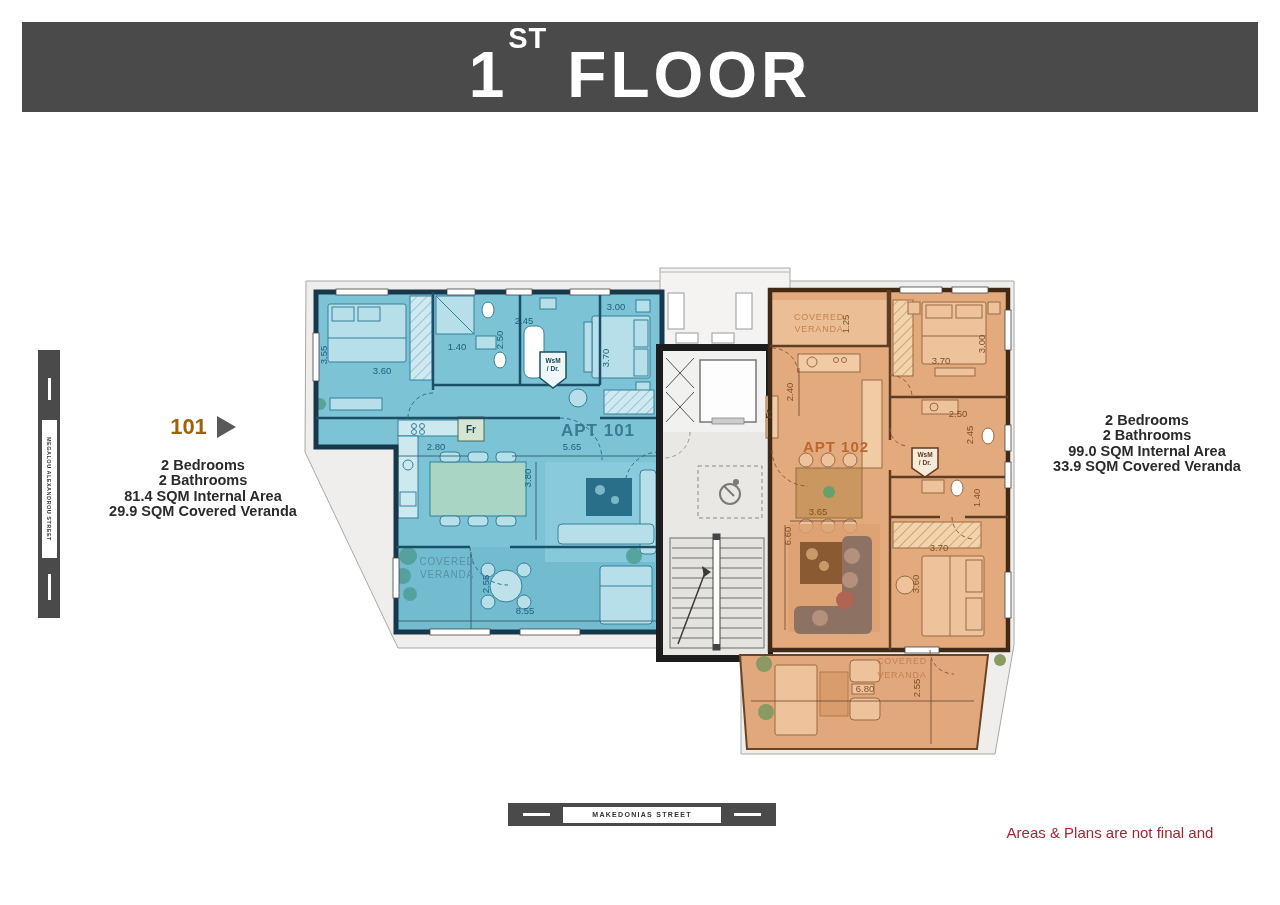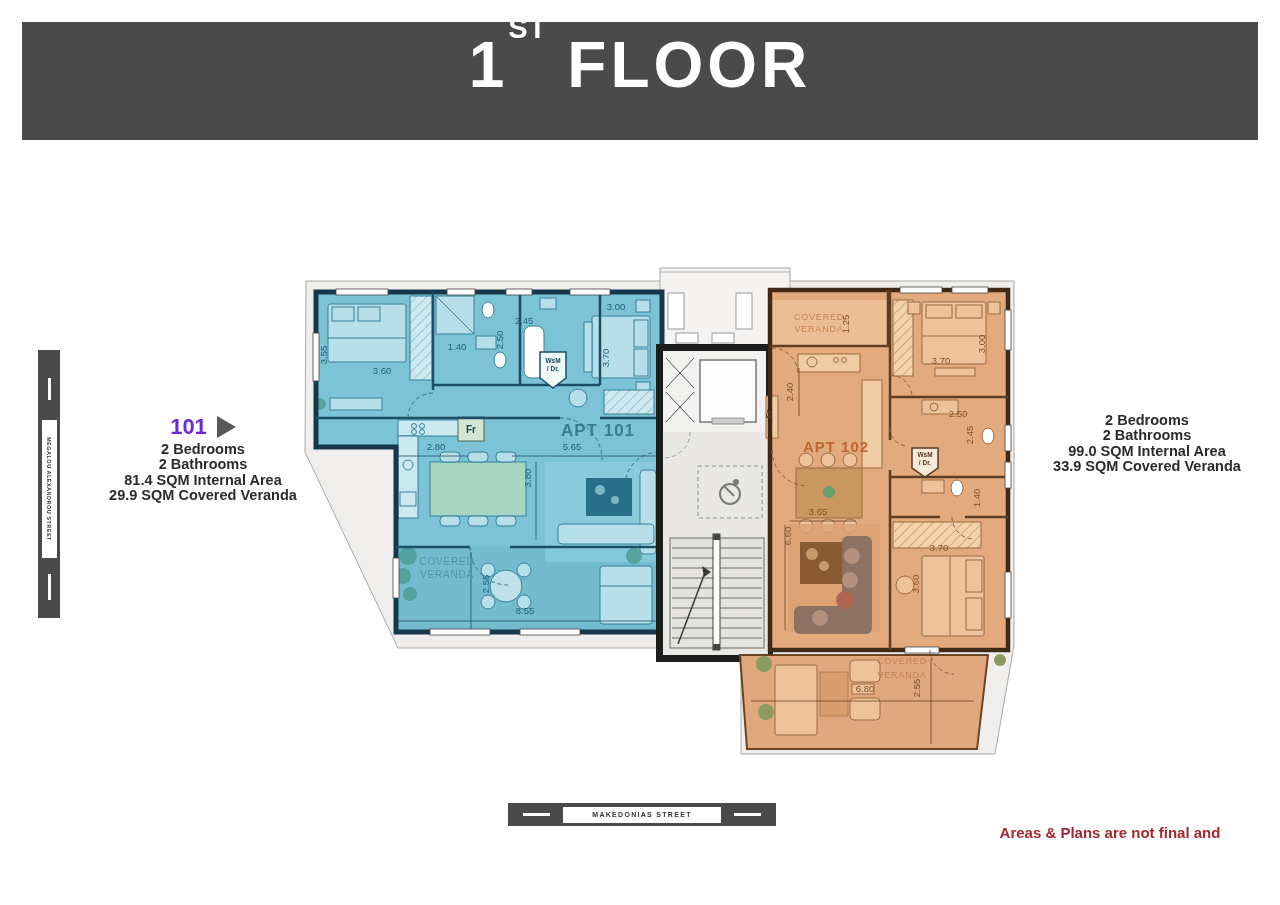--- a/index.html
+++ b/index.html
@@ -9,32 +9,32 @@
     --blue-wall:#16384a;
     --orange-fill:#e3aa7d;
     --orange-wall:#402a16;
   }
   *{box-sizing:border-box;margin:0;padding:0}
   html,body{width:1280px;height:905px;background:#ffffff;overflow:hidden;
     font-family:"Liberation Sans", sans-serif;}
   .abs{position:absolute}
 
   
-  .header-band{left:22px;top:22px;width:1236px;height:118px;background:var(--header-bg);
-    display:flex;align-items:flex-start;justify-content:center}
+  .header-band{left:22px;top:22px;width:1236px;height:90px;background:var(--header-bg);
+    display:flex;align-items:flex-end;justify-content:center}
   .title{color:#fff;font-weight:bold;font-size:64px;letter-spacing:4px;padding-top:6px}
   .title .t-sup{font-size:29px;position:relative;top:-27px;letter-spacing:1px}
   .title .t-word{margin-left:20px}
 
   
   .info{width:230px;text-align:center;color:#262626}
   .info-101{left:88px;top:414px}
   .info-102{left:1032px;top:413px}
   .info .num-row{display:flex;align-items:center;justify-content:center;gap:10px;
-    font-size:22px;font-weight:bold;margin-bottom:2px;color:#6d28d9}
+    font-size:22px;font-weight:bold;margin-bottom:18px;color:#a16207}
   .tri-right{width:0;height:0;border-left:19px solid #58595b;
     border-top:11px solid transparent;border-bottom:11px solid transparent}
   .tri-left{width:0;height:0;border-right:19px solid #58595b;
     border-top:11px solid transparent;border-bottom:11px solid transparent}
   .info .line{font-size:14.5px;font-weight:bold;line-height:15.4px;color:#2b2b2b}
 
   
   .street-v{left:38px;top:350px;width:22px;height:268px;background:var(--header-bg);
     display:flex;flex-direction:column;align-items:center}
   .street-v .dash{width:3px;height:22px;background:#fff}
@@ -46,21 +46,21 @@
     letter-spacing:.5px;color:#333;white-space:nowrap}
   .street-h{left:508px;top:803px;width:268px;height:23px;background:var(--header-bg);
     display:flex;align-items:center;justify-content:center;gap:13px}
   .street-h .dash{width:27px;height:3px;background:#fff}
   .street-h .label-box{width:158px;height:16px;background:#fff;display:flex;
     align-items:center;justify-content:center}
   .street-h .label-box span{font-size:7px;font-weight:bold;letter-spacing:1.3px;color:#333}
 
   
   .disclaimer{left:955px;top:824px;width:310px;text-align:center;color:var(--red);
-    font-weight:bold;font-size:15px;line-height:17px}
+    font-weight:normal;font-size:15px;line-height:17px}
 
   
   svg.plan{left:0;top:0}
   svg text{font-family:"Liberation Sans", sans-serif}
   .dim{font-size:9.5px;text-anchor:middle}
   .room{text-anchor:middle;font-weight:bold}
   .c-blue{fill:#1d5f7b}
   .c-orange{fill:#7d5027}
   .c-blue_apt{fill:#3a7b94;letter-spacing:1px}
   .c-orange_apt{fill:#bb6732;letter-spacing:1px}

